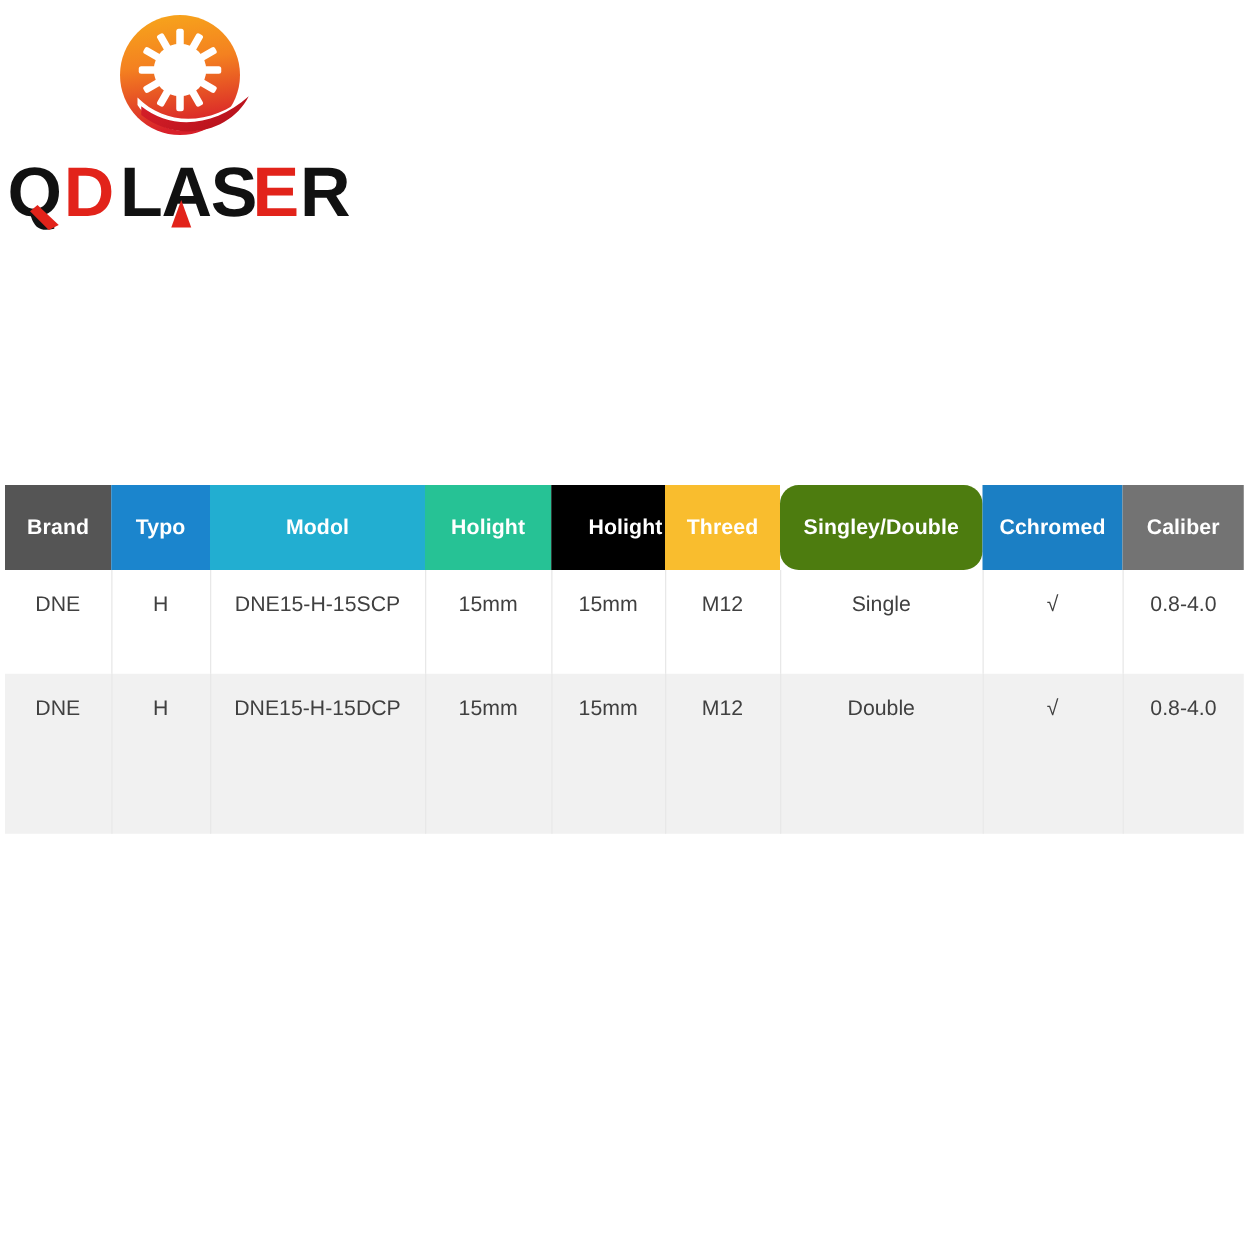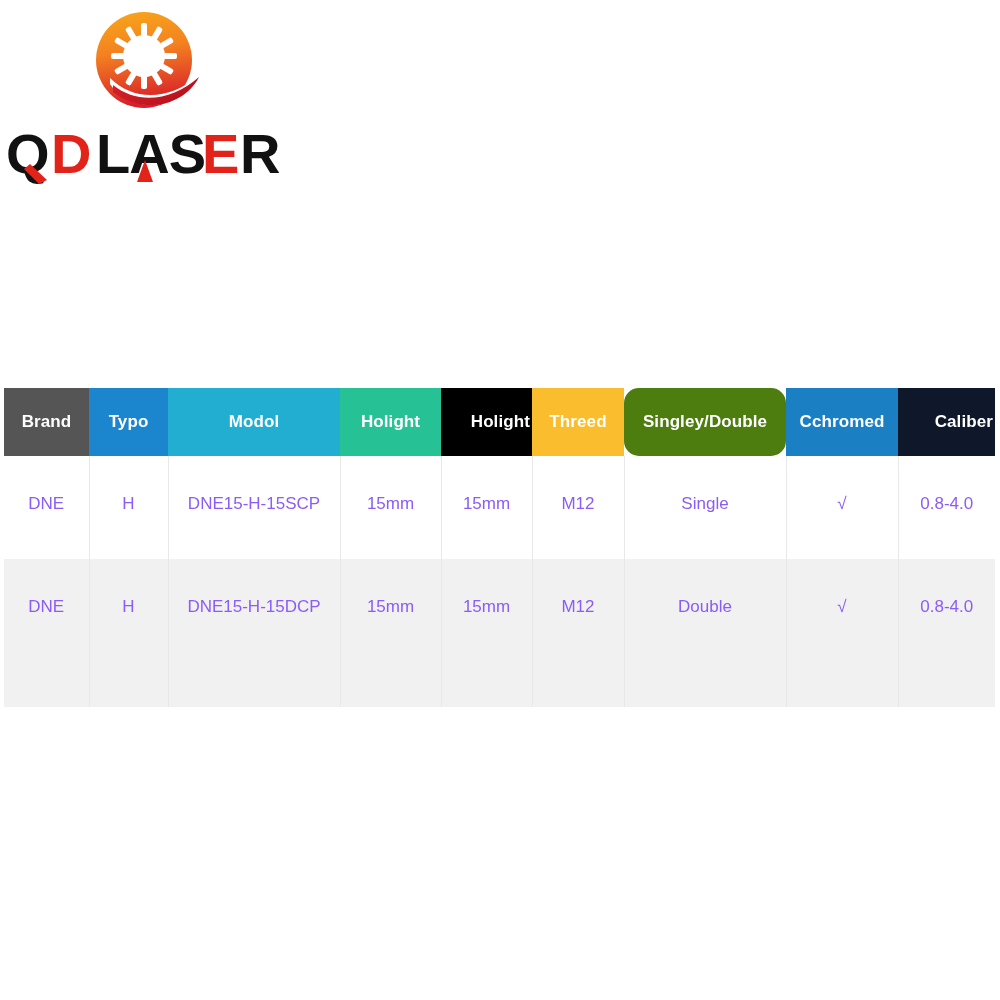--- a/index.html
+++ b/index.html
@@ -54,23 +54,23 @@
     font-weight: bold;
     text-align: center;
     vertical-align: middle;
     padding: 0 2px;
     border: 0;
     letter-spacing: 0.1px;
   }
   .spec-table td {
     text-align: center;
     vertical-align: top;
-    padding-top: 38px;
+    padding-top: 18px;
     font-size: 17px;
-    color: #8b5cf6;
+    color: #404040;
     border-left: 1px solid #e8e8e8;
     border-right: 1px solid #e8e8e8;
   }
   .spec-table td:first-child { border-left: 0; }
   .spec-table td:last-child { border-right: 0; margin-top: 16px; }
 
   tr.row-white td {
     background: #ffffff;
     height: 64px;
   }
@@ -173,21 +173,21 @@
   <thead>
     <tr>
       <th style="background: rgb(85, 85, 85);">Brand</th>
       <th style="background: rgb(27, 133, 205);">Typo</th>
       <th style="background: rgb(34, 174, 209);">Modol</th>
       <th style="background: rgb(38, 194, 149);">Holight</th>
       <th style="background: #000000; text-align: right;">Holight</th>
       <th style="background: rgb(249, 189, 46);">Threed</th>
       <th style="background: #4d7c0f; border-radius: 15px;">Singley/Double</th>
       <th style="background: rgb(27, 127, 196);">Cchromed</th>
-      <th style="background: #0f172a; text-align: right;">Caliber</th>
+      <th style="background: #737373;">Caliber</th>
     </tr>
   </thead>
   <tbody>
     <tr class="row-white">
       <td>DNE</td>
       <td>H</td>
       <td>DNE15-H-15SCP</td>
       <td>15mm</td>
       <td>15mm</td>
       <td>M12</td>

